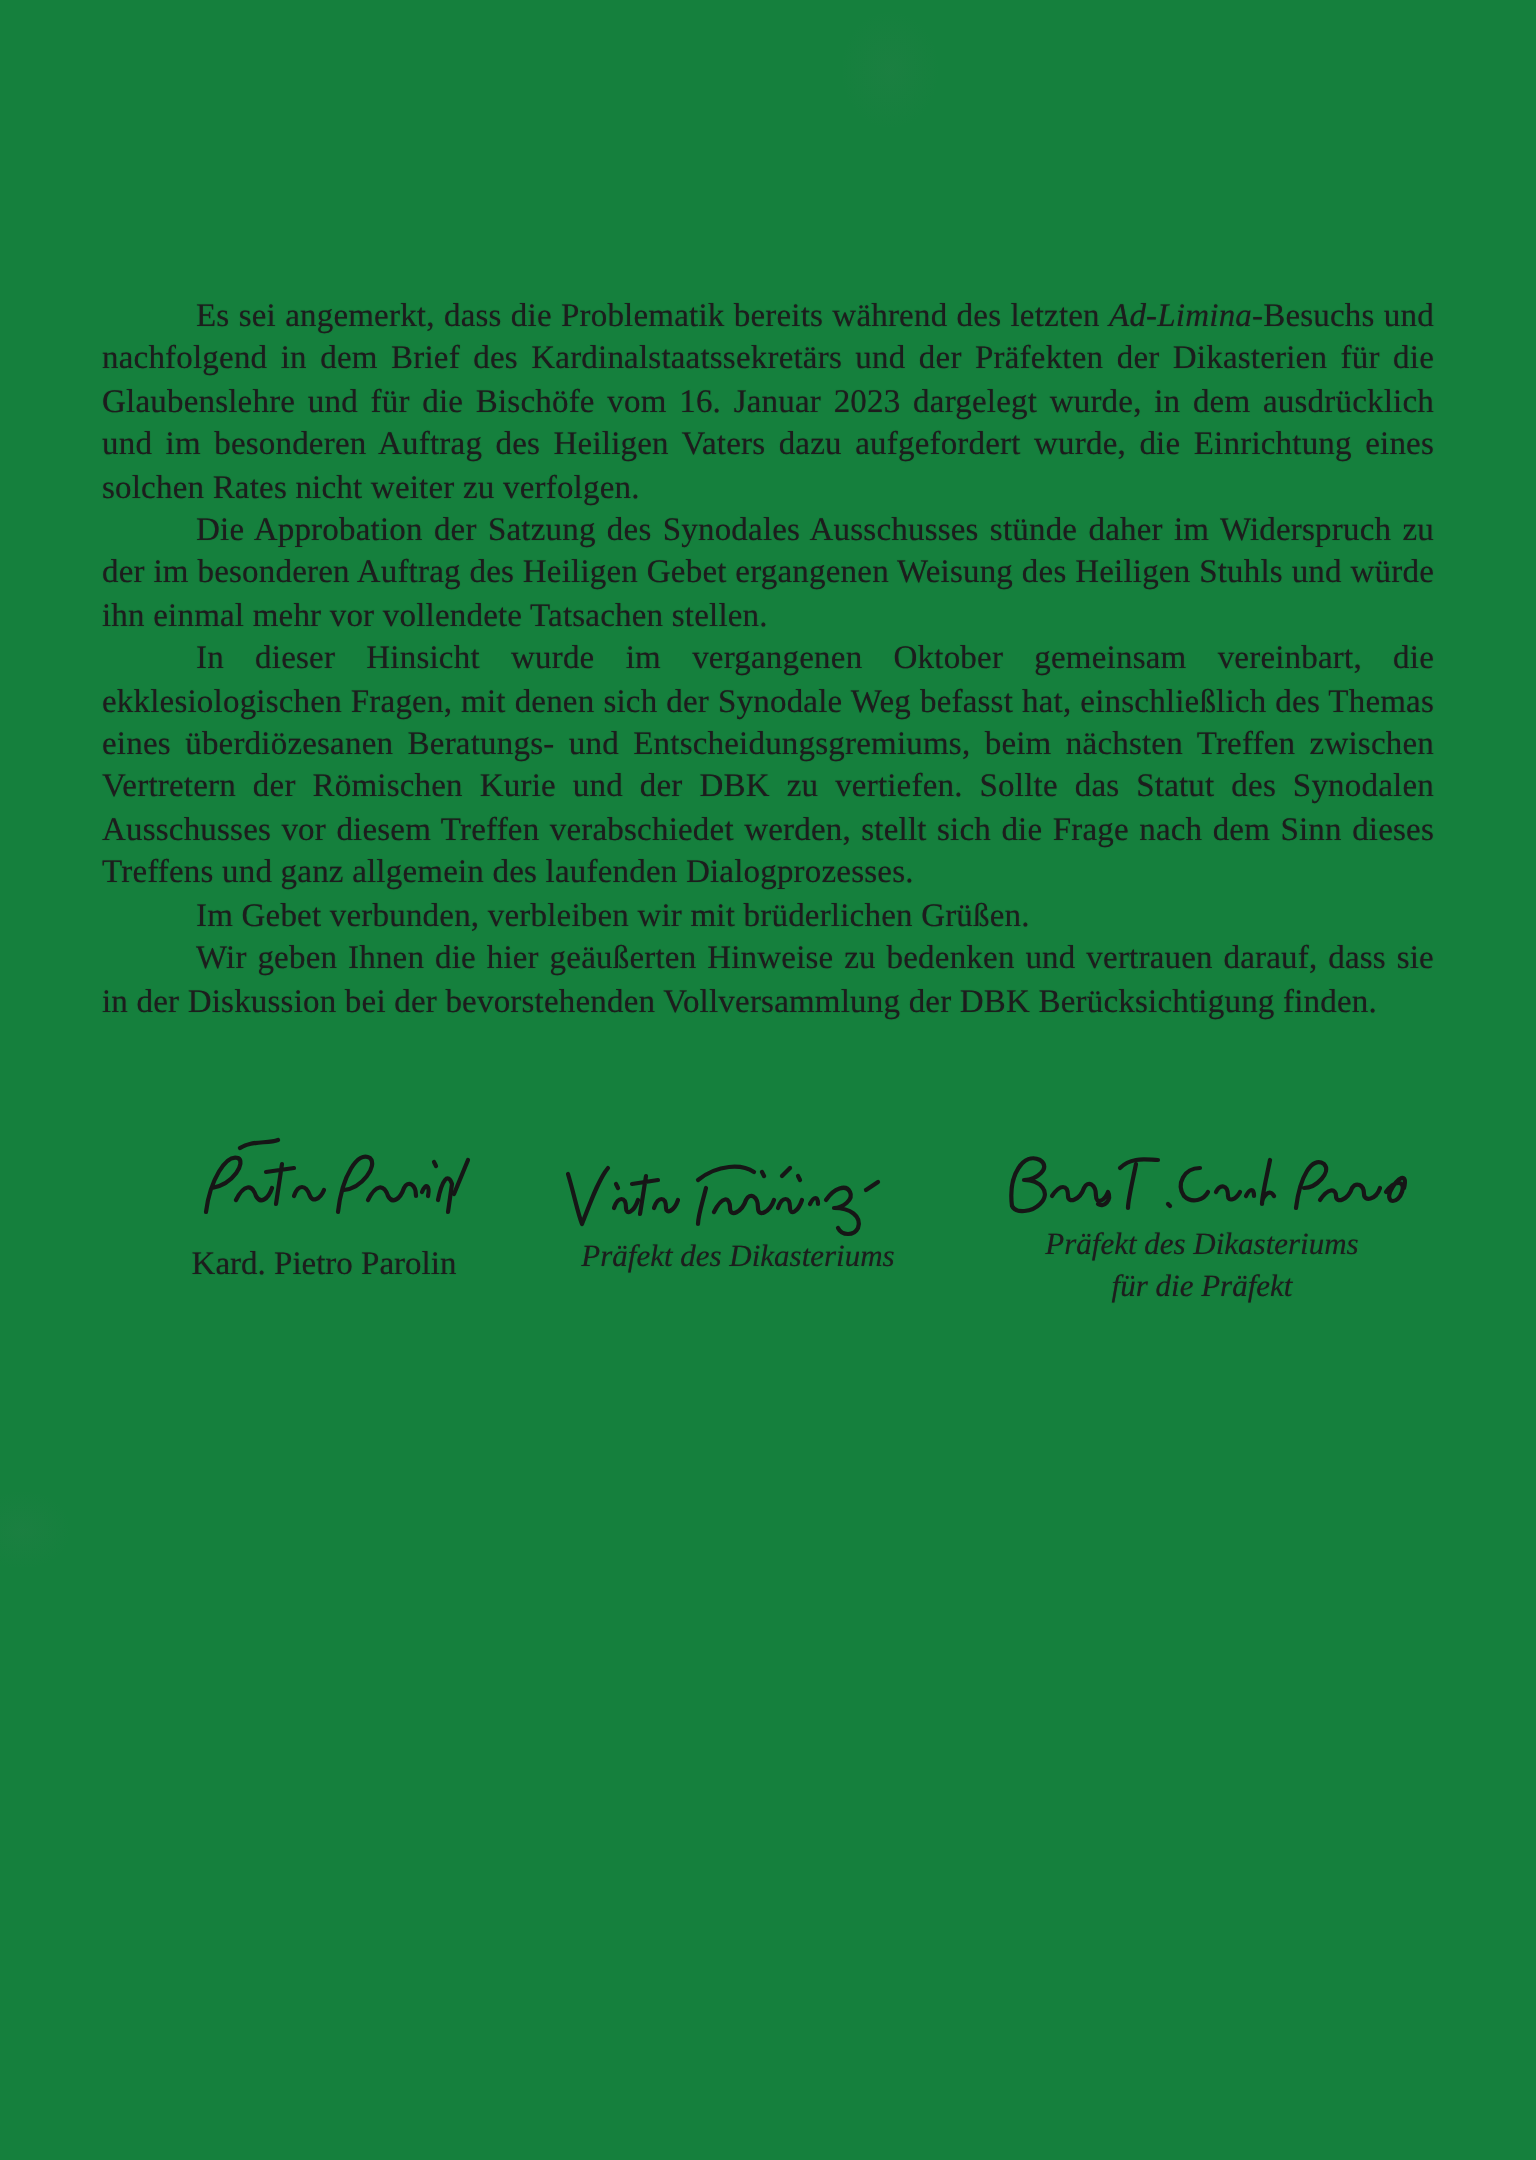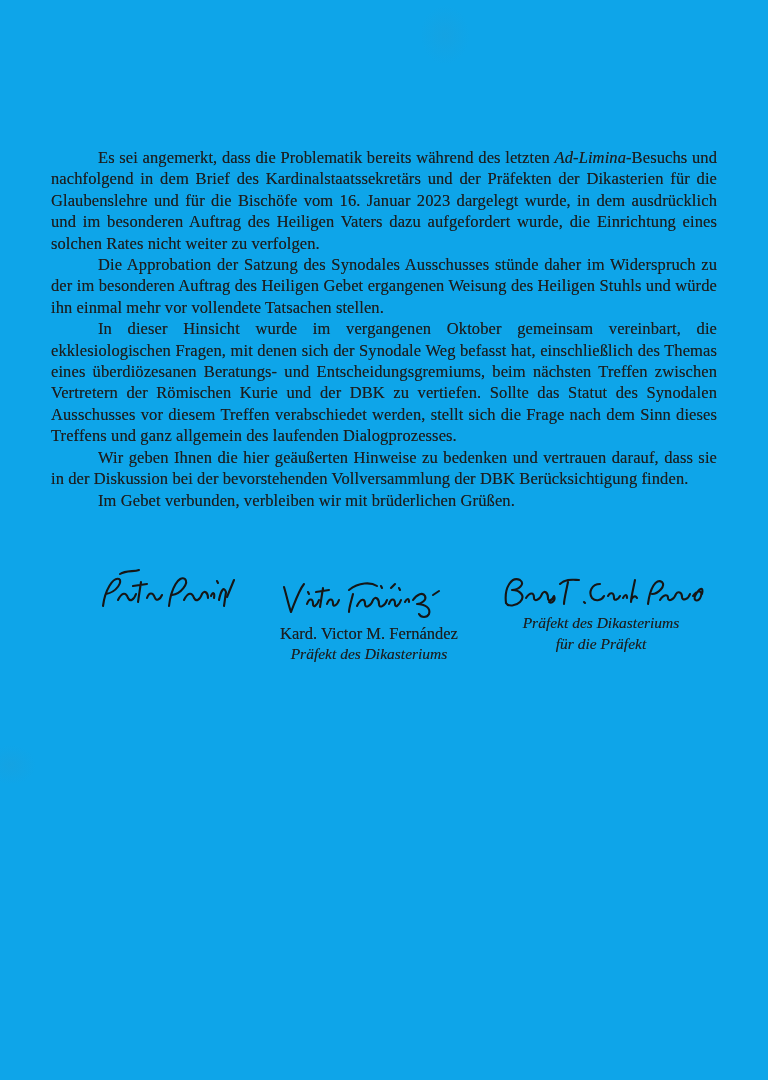--- a/index.html
+++ b/index.html
@@ -1,21 +1,21 @@
 <!DOCTYPE html>
 <html><head>
 <meta charset="utf-8">
 <style>
   * { margin: 0; padding: 0; box-sizing: border-box; }
   html, body { background: #ffffff; }
   .page {
     position: relative;
     width: 768px;
     height: 1080px;
-    background: #0ea5e9;
+    background: #15803d;
     overflow: hidden;
     font-family: "Liberation Serif", serif;
     color: #1d1d1d;
   }
   
   .smudge {
     position: absolute;
     border-radius: 50%;
     background: radial-gradient(closest-side, rgba(120,120,125,0.06), rgba(120,120,125,0));
   }
@@ -83,61 +83,61 @@
 
 <div class="page">
 
   <div class="smudge s1"></div>
   <div class="smudge s2"></div>
 
   <div class="letter-body">
     <p><span>Es sei angemerkt, dass die Problematik bereits während des letzten </span><em>Ad-Limina</em><span>-Besuchs und nachfolgend in dem Brief des Kardinalstaatssekretärs und der Präfekten der Dikasterien für die Glaubenslehre und für die Bischöfe vom 16. Januar 2023 dargelegt wurde, in dem ausdrücklich und im besonderen Auftrag des Heiligen Vaters dazu aufgefordert wurde, die Einrichtung eines solchen Rates nicht weiter zu verfolgen.</span></p>
     <p>Die Approbation der Satzung des Synodales Ausschusses stünde daher im Widerspruch zu der im besonderen Auftrag des Heiligen Gebet ergangenen Weisung des Heiligen Stuhls und würde ihn einmal mehr vor vollendete Tatsachen stellen.</p>
     <p>In dieser Hinsicht wurde im vergangenen Oktober gemeinsam vereinbart, die ekklesiologischen Fragen, mit denen sich der Synodale Weg befasst hat, einschließlich des Themas eines überdiözesanen Beratungs- und Entscheidungsgremiums, beim nächsten Treffen zwischen Vertretern der Römischen Kurie und der DBK zu vertiefen. Sollte das Statut des Synodalen Ausschusses vor diesem Treffen verabschiedet werden, stellt sich die Frage nach dem Sinn dieses Treffens und ganz allgemein des laufenden Dialogprozesses.</p>
+    <p>Im Gebet verbunden, verbleiben wir mit brüderlichen Grüßen.</p>
     <p>Wir geben Ihnen die hier geäußerten Hinweise zu bedenken und vertrauen darauf, dass sie in der Diskussion bei der bevorstehenden Vollversammlung der DBK Berücksichtigung finden.</p>
-    <p>Im Gebet verbunden, verbleiben wir mit brüderlichen Grüßen.</p>
   </div>
 
   <div class="signature-block">
 
     <div class="sig-col c1">
       <svg class="sig-art" width="150" height="52" viewBox="0 0 150 52">
         <path d="M16,41 C18,25 26,12 32,14 C36,16 30,27 19,29"></path>
         <path d="M31,35 C35,27 39,27 41,33 C43,37 47,35 49,29"></path>
         <path d="M54,17 L51,37 M46,21 L60,19"></path>
         <path d="M60,33 C62,27 66,27 68,33 C69,36 73,35 75,30"></path>
         <path d="M33,9 C39,5 47,7 52,5"></path>
         <path d="M82,41 C84,23 92,10 98,14 C102,18 94,29 85,30"></path>
         <path d="M97,35 C101,27 105,27 107,33 C109,37 113,35 115,29 C117,25 121,27 121,33"></path>
         <path d="M124,31 C126,26 128,28 127,33"></path>
         <path d="M132,35 C134,25 137,21 139,27 L137,41"></path>
         <path d="M130,16 L131,18"></path>
         <path d="M140,32 L147,15"></path>
       </svg>
+      <div class="sig-name">Kard. Pietro Parolin</div>
     </div>
 
     <div class="sig-col c2">
       <svg class="sig-art" width="185" height="44" viewBox="0 0 185 44">
         <path d="M7,12 C10,22 12,32 14,37 C18,27 22,15 27,9"></path>
         <path d="M30,29 C32,23 36,23 36,29 C36,33 40,31 42,25"></path>
         <path d="M46,13 L43,32 M39,17 L52,15"></path>
         <path d="M50,29 C52,23 56,23 56,29 C56,32 60,31 62,25"></path>
         <path d="M31,17 L32,19"></path>
         <path d="M72,15 C82,7 94,7 100,11"></path>
         <path d="M76,19 C74,27 72,33 72,37"></path>
         <path d="M80,31 C84,23 88,23 88,29 C88,34 94,31 96,25 C98,21 102,23 102,29 C102,34 108,31 110,25"></path>
         <path d="M112,29 C114,23 118,23 118,29 C118,33 122,31 124,25"></path>
         <path d="M114,13 L118,9"></path>
         <path d="M128,27 C130,23 132,23 132,27"></path>
         <path d="M136,25 C140,19 146,17 148,21 C150,25 144,29 140,29 C148,29 154,33 152,39 C150,43 144,43 142,39"></path>
         <path d="M122,13 L123,15"></path>
         <path d="M104,11 L105,13"></path>
         <path d="M156,20 L162,16"></path>
       </svg>
-      <div class="sig-name">Kard. Victor M. Fernández</div>
       <div class="sig-title">Präfekt des Dikasteriums</div>
     </div>
 
     <div class="sig-col c3">
       <svg class="sig-art" width="210" height="44" viewBox="0 0 210 44">
         <path d="M10,34 C8,18 16,7 24,11 C30,15 22,21 16,21 C24,21 30,27 24,33 C20,37 12,38 10,34"></path>
         <path d="M30,29 C34,23 38,23 38,29 C38,33 44,31 46,25 C48,21 52,23 52,29 C52,33 56,32 58,27 C60,31 56,35 53,33"></path>
         <path d="M72,13 C70,23 68,31 68,35"></path>
         <path d="M64,15 C70,9 78,11 83,11"></path>
         <path d="M88,33 L89,34"></path>

